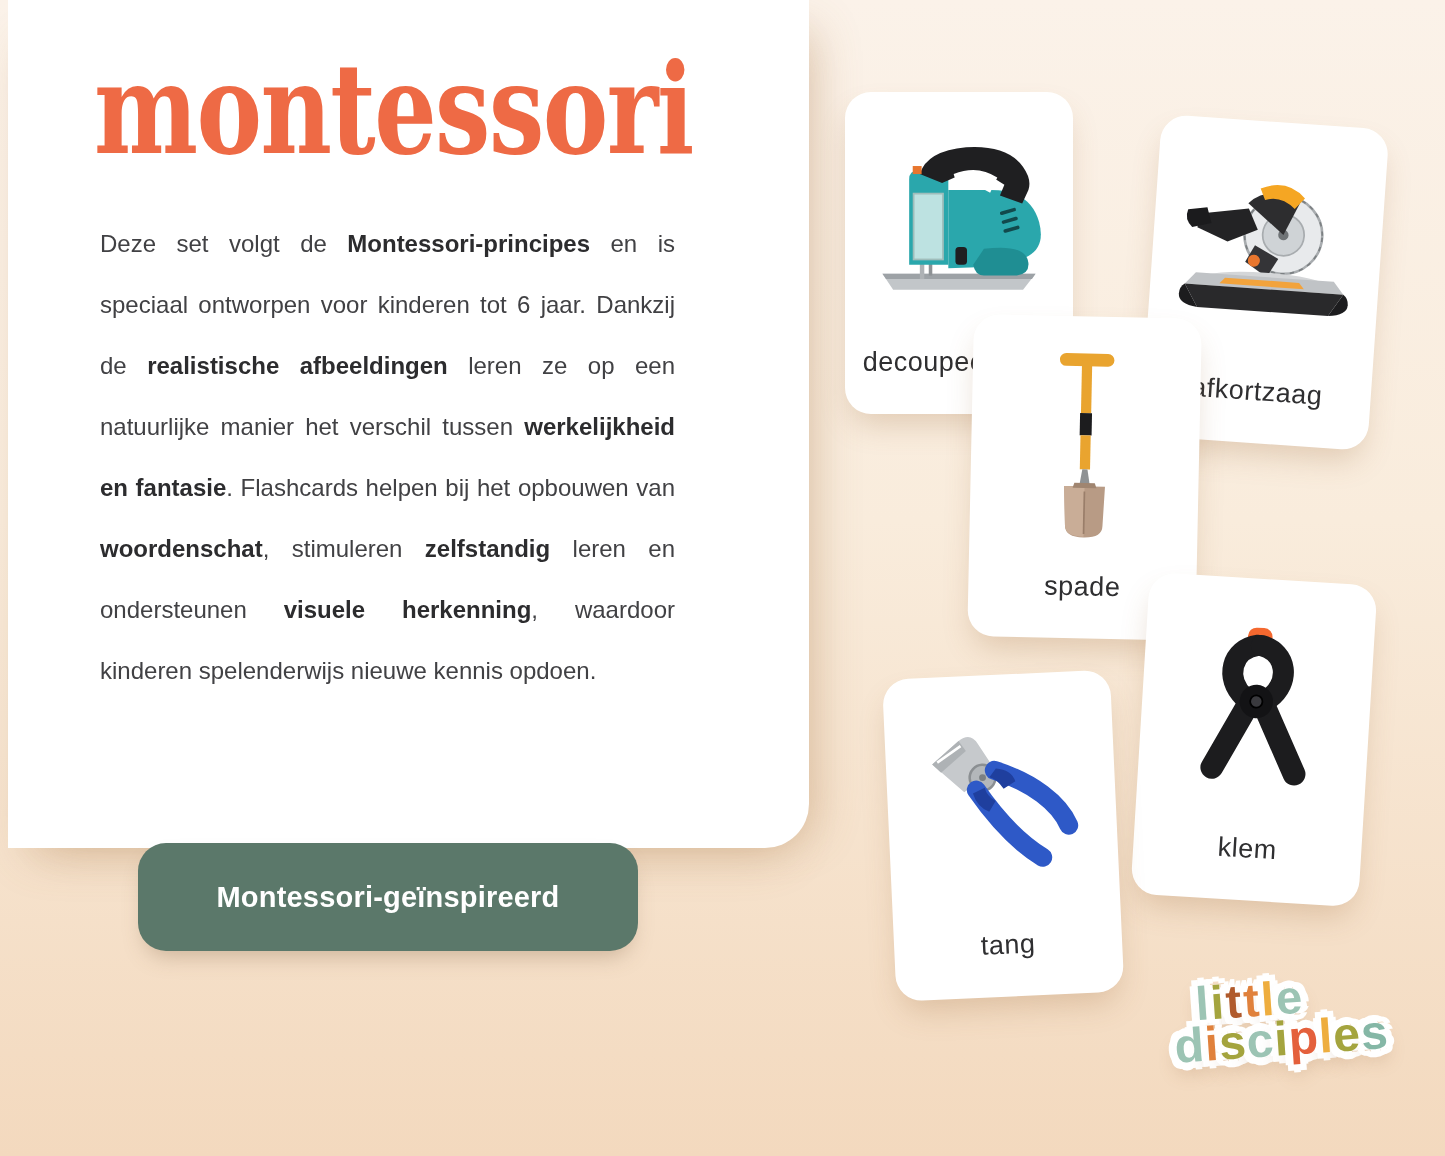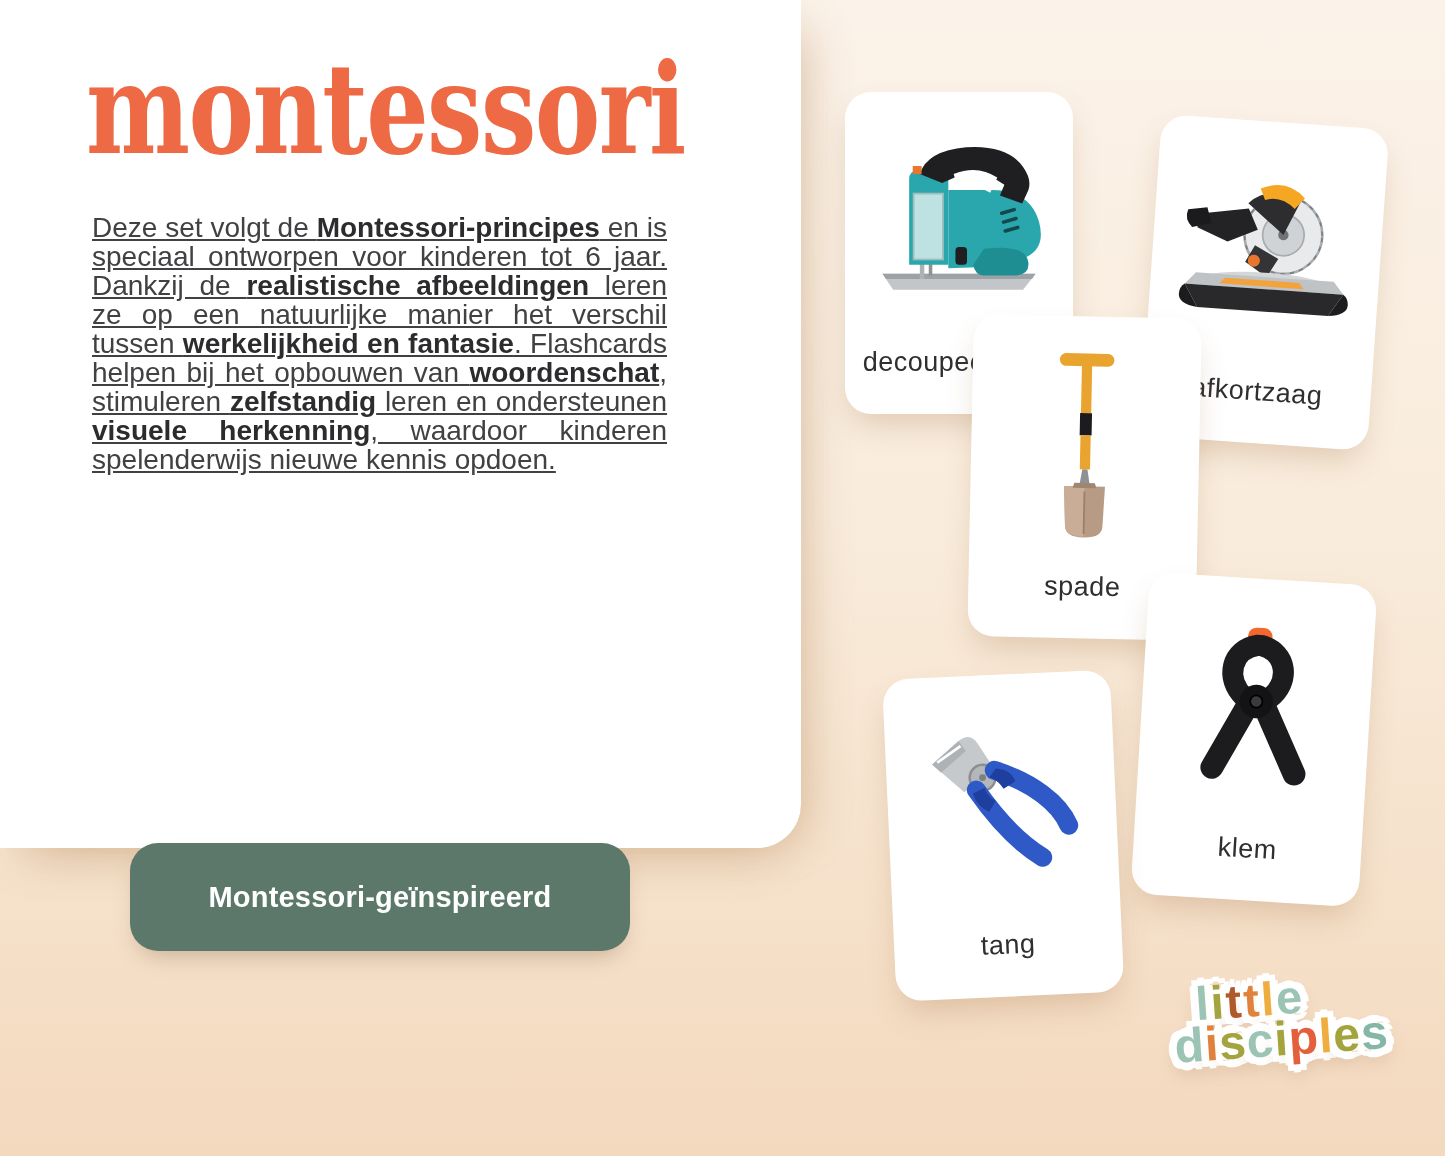--- a/index.html
+++ b/index.html
@@ -5,36 +5,35 @@
   * { margin:0; padding:0; box-sizing:border-box; }
   html,body { background:#e9e2d8; }
   .page {
     position:relative; width:1445px; height:1156px; overflow:hidden;
     background:linear-gradient(180deg,#fbf2e9 0%,#f9ecdc 45%,#f3d9be 100%);
     font-family:"Liberation Sans", sans-serif;
   }
 
   
   .panel {
-    position:absolute; left:0; top:0; width:801px; height:848px;
+    position:absolute; left:8px; top:0; width:801px; height:848px;
     background:#ffffff; border-radius:0 0 44px 0;
     box-shadow:26px 10px 46px -20px rgba(170,120,70,.30), 0 26px 46px -20px rgba(170,120,70,.30);
   }
   .title {
     position:absolute; left:86px; top:46px;
     font-family:"DejaVu Serif", serif; font-weight:700;
     font-size:126px; line-height:1; letter-spacing:-2px;
     transform:scaleX(.78); transform-origin:left top;
     white-space:nowrap;
   }
   .paragraph {
     position:absolute; left:92px; top:213px; width:575px;
-    font-size:28px; line-height:29px; color:#414144;
+    font-size:24px; line-height:61px; color:#414144;
     text-align:justify;
-    text-decoration:underline;
   }
   .paragraph span.bold { font-weight:700; color:#2c2c2e; }
   .badge {
     position:absolute; left:130px; top:843px; width:500px; height:108px;
     border-radius:28px; display:flex; flex-direction:row;
     align-items:center; justify-content:center;
     box-shadow:0 12px 22px -8px rgba(120,90,60,.35);
   }
   .badge span { color:#ffffff; font-weight:700; font-size:29px; line-height:38px; letter-spacing:.2px; }
 

